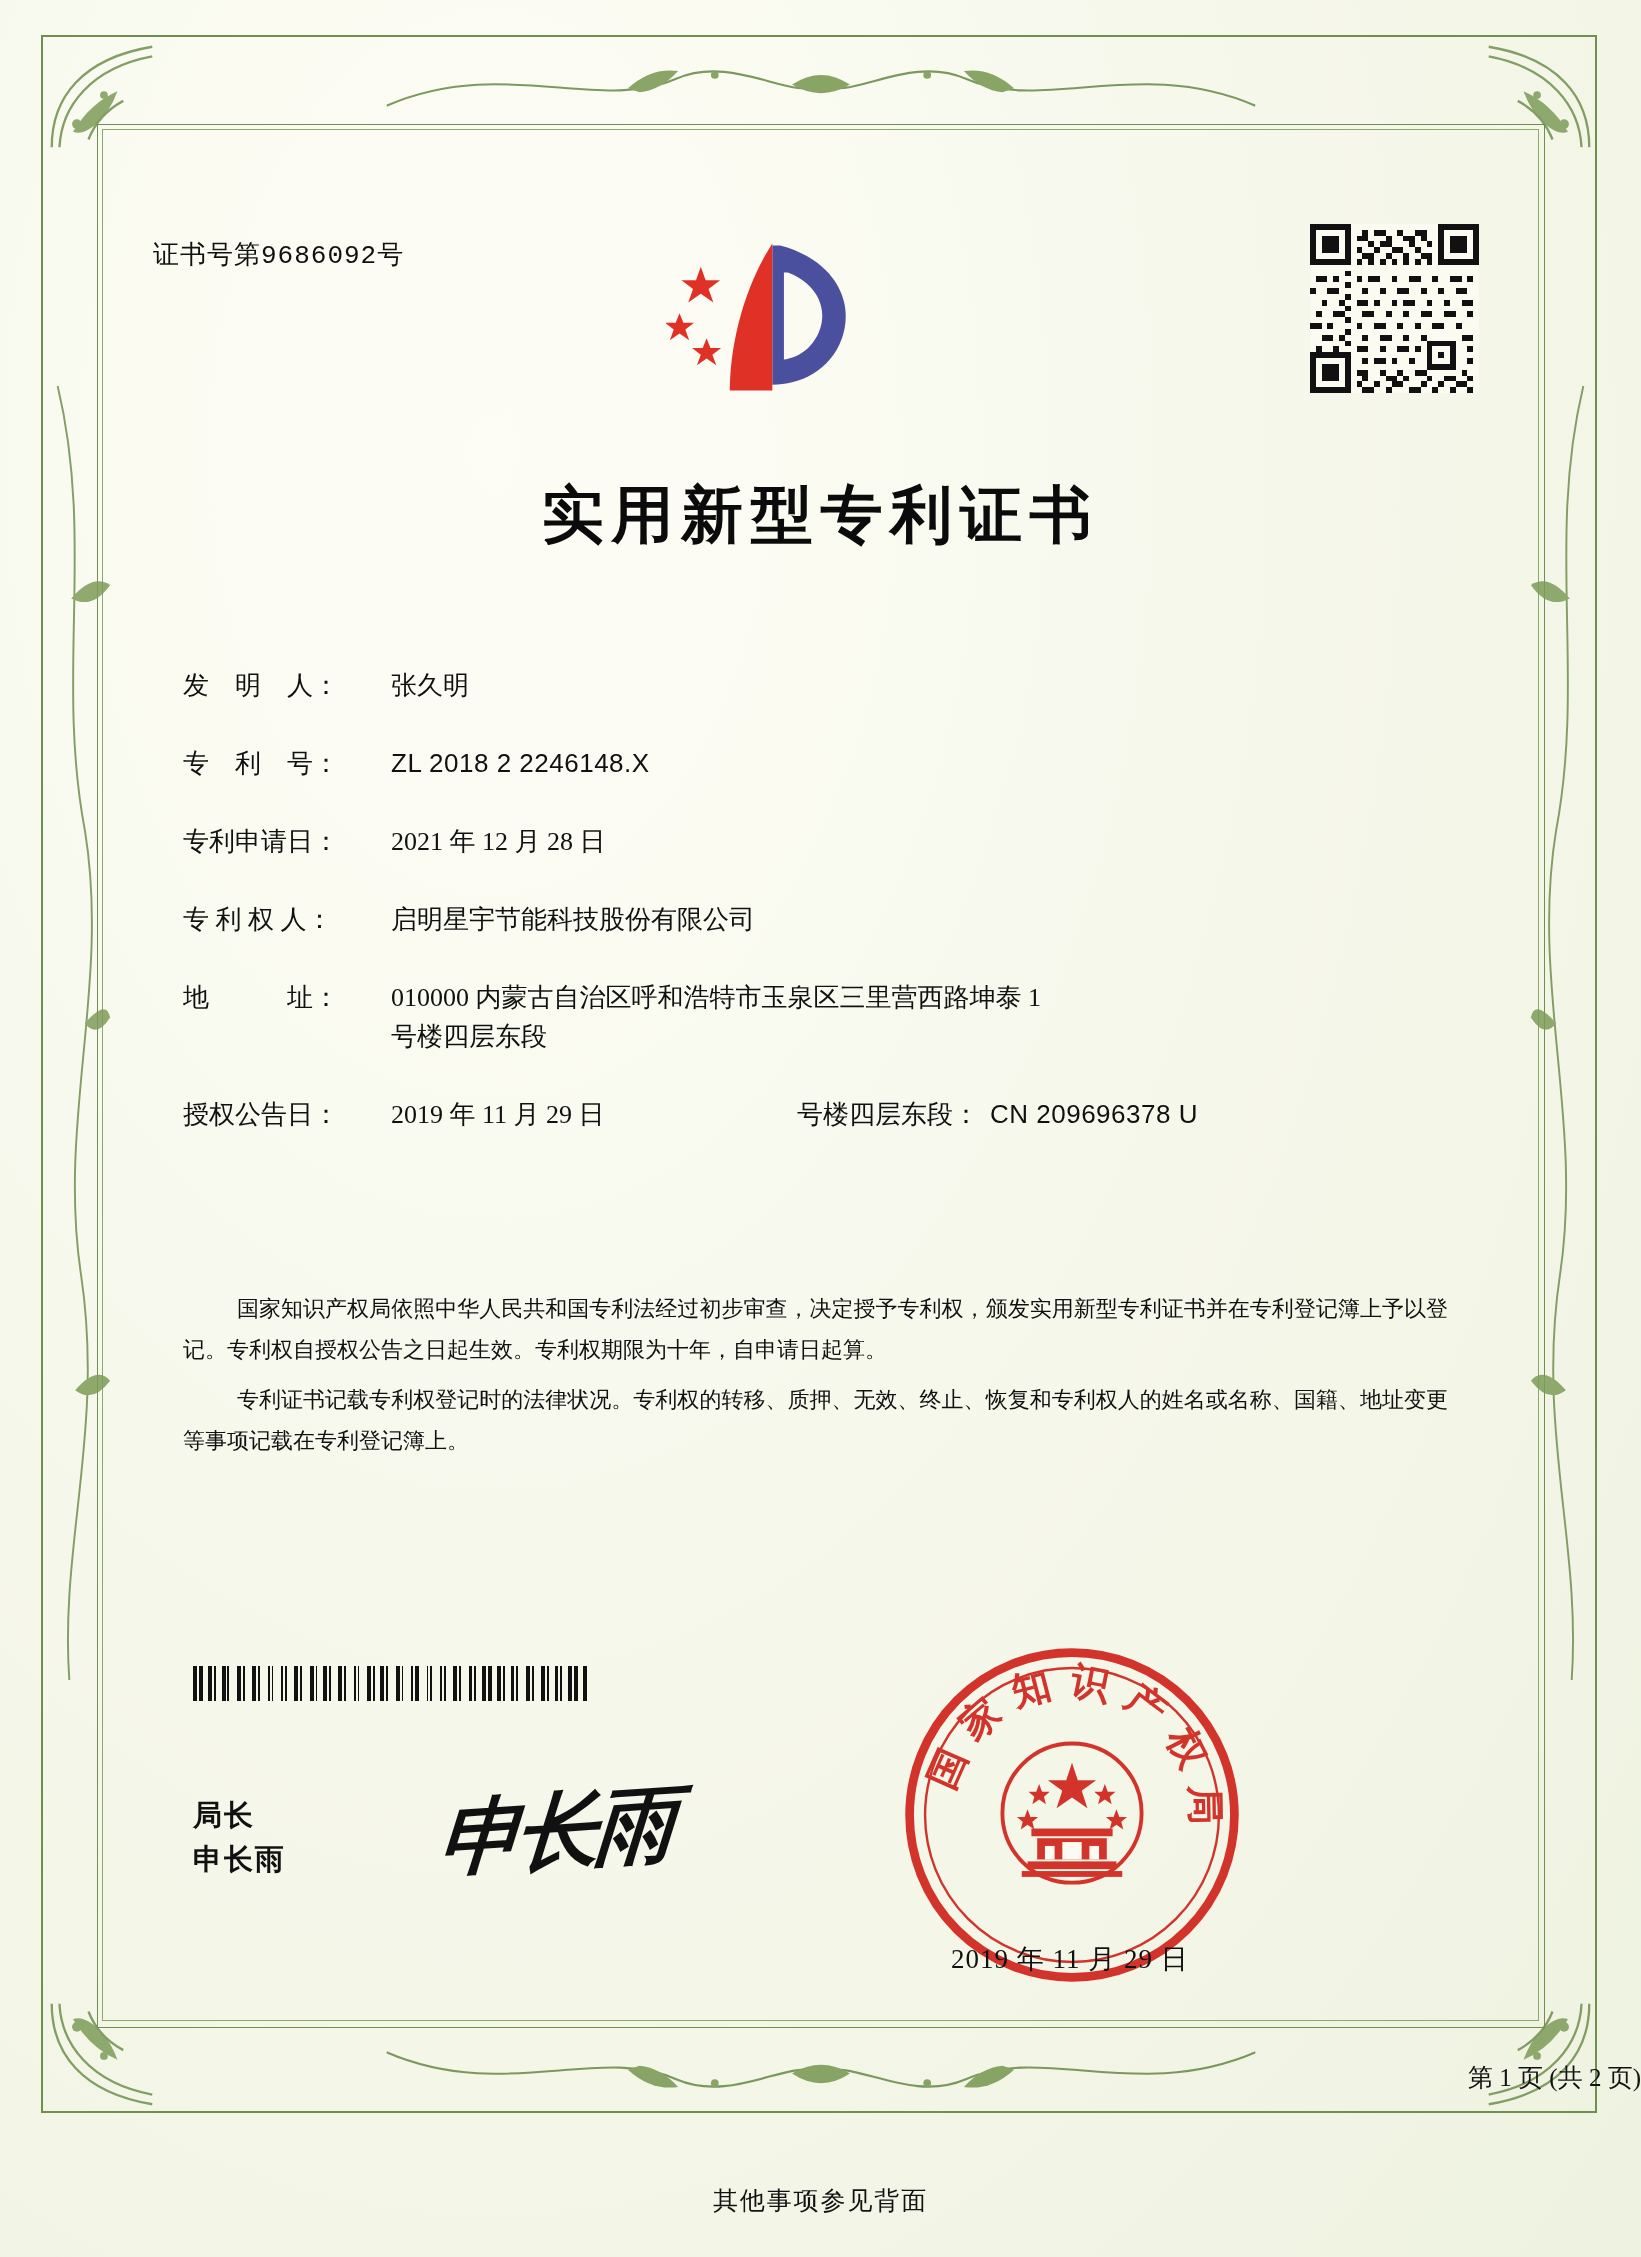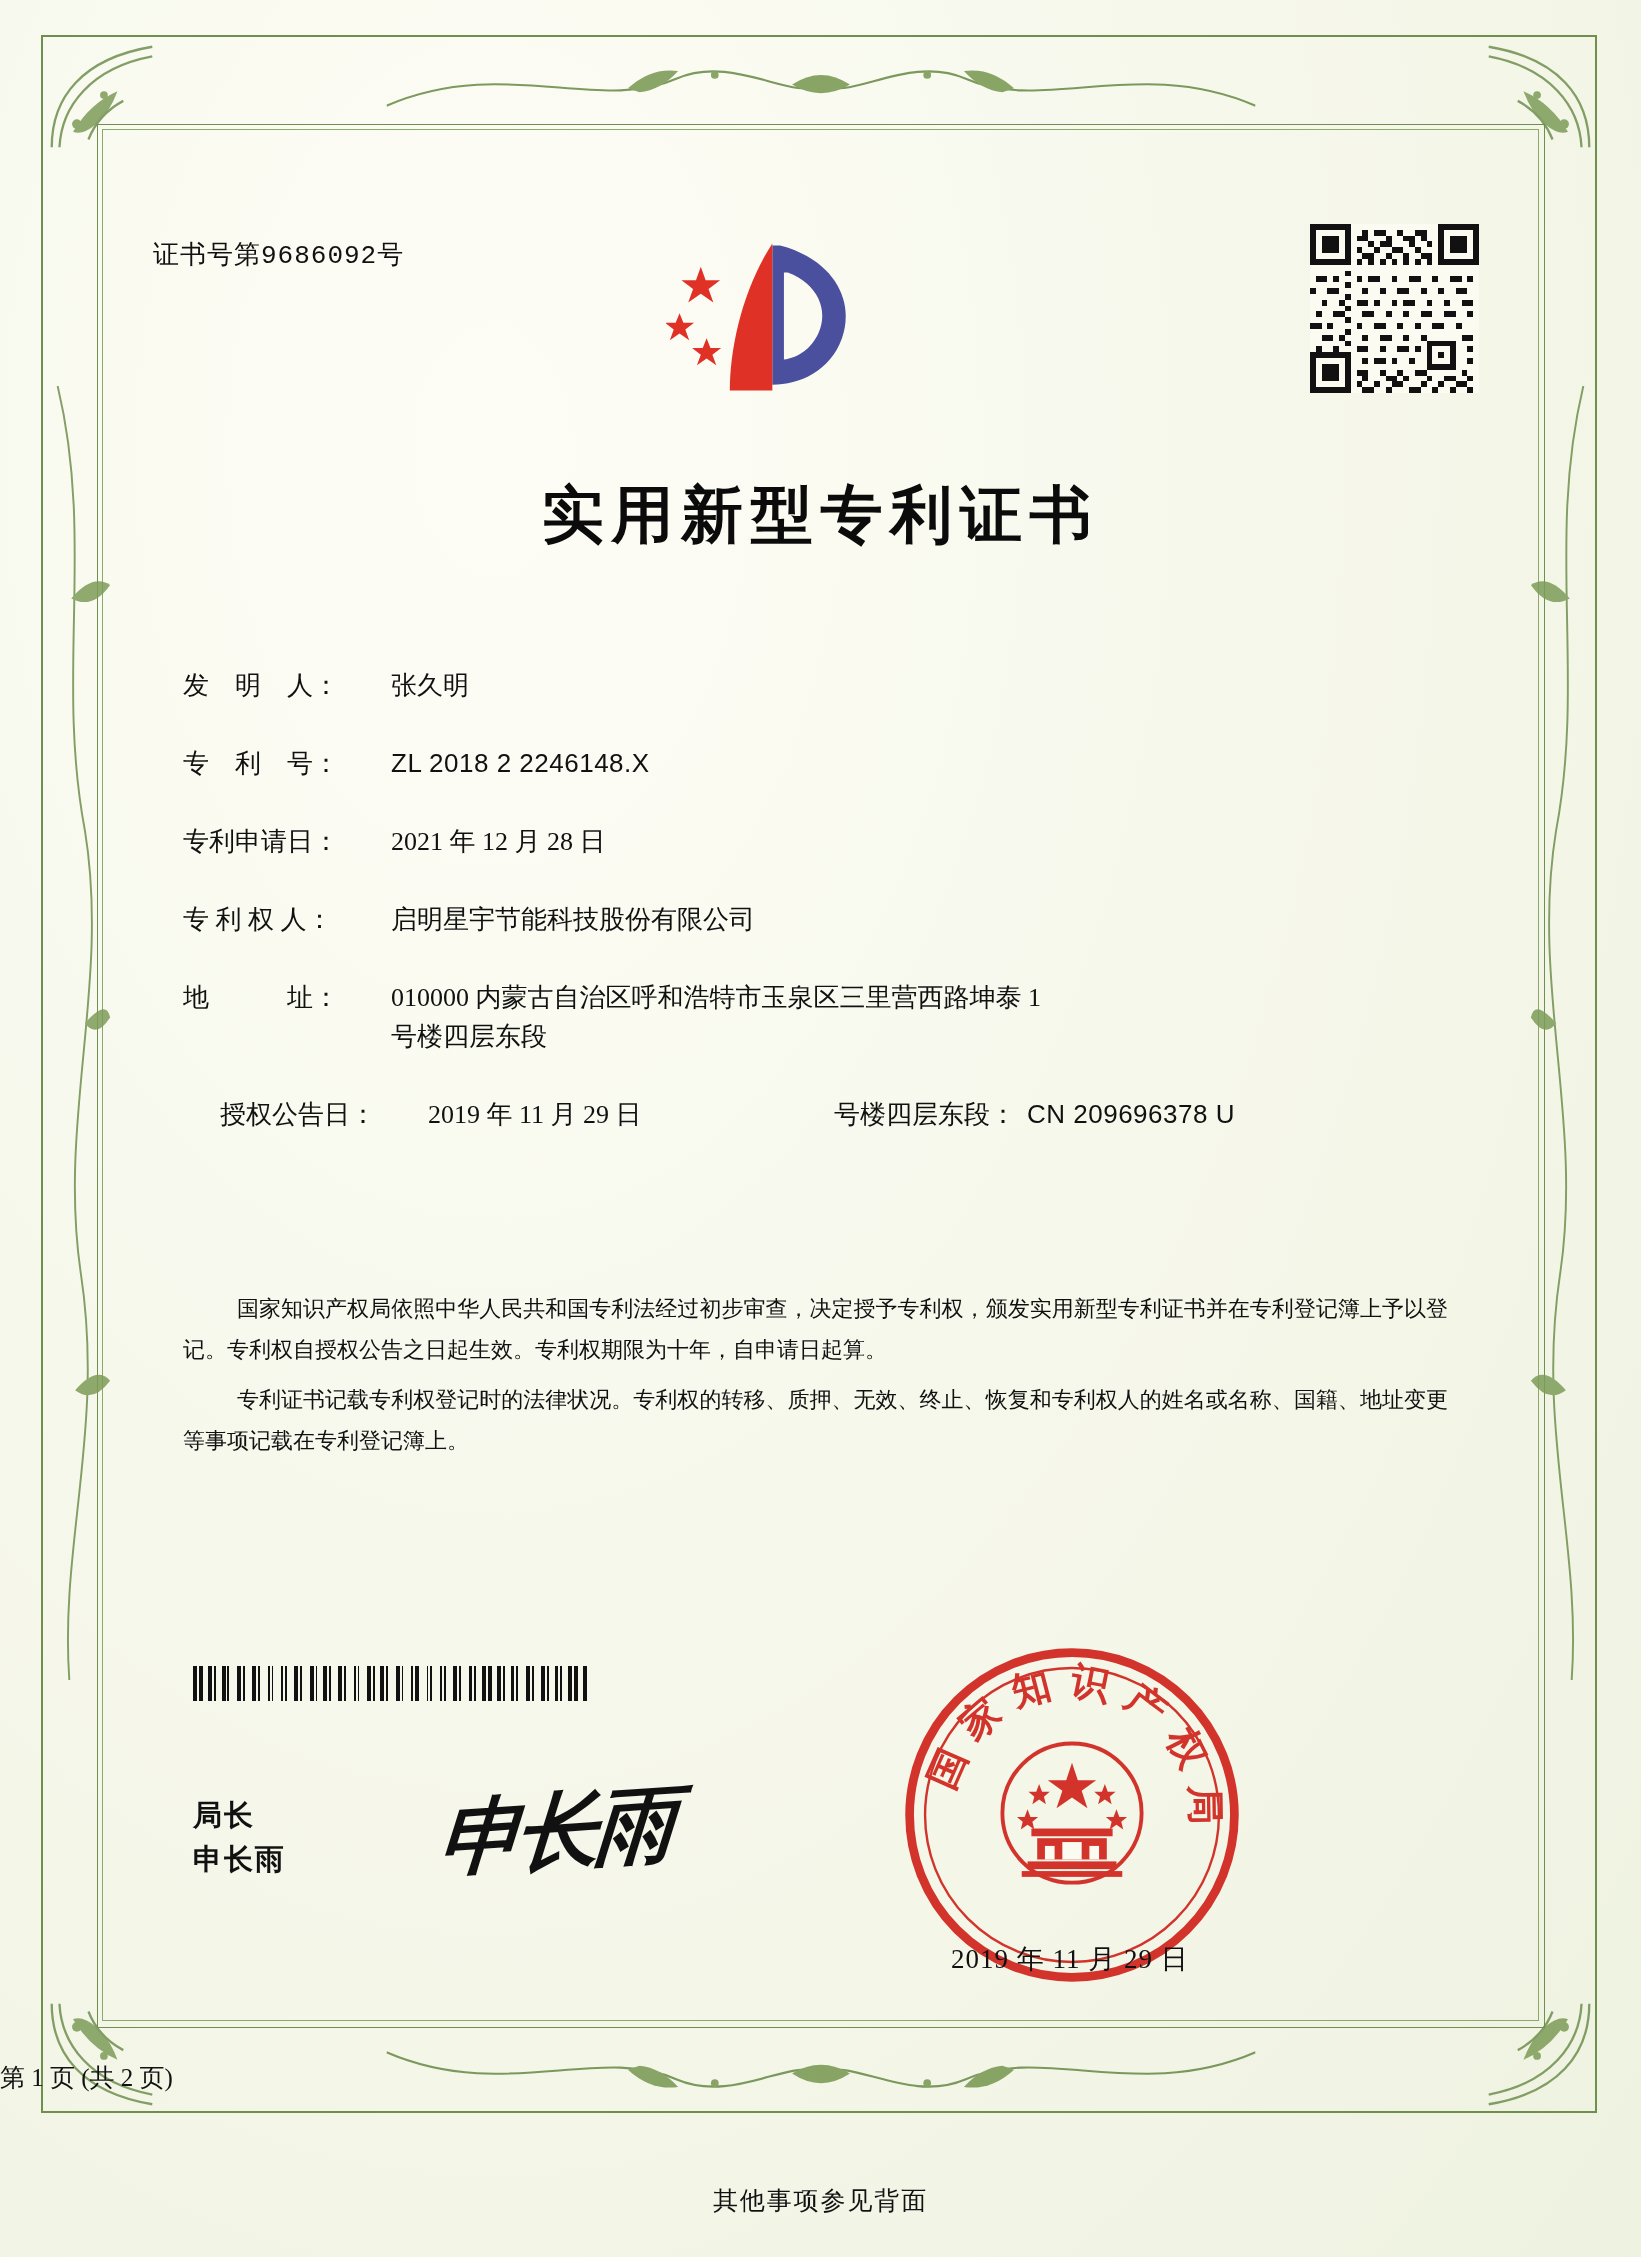--- a/index.html
+++ b/index.html
@@ -146,21 +146,21 @@
     width: 208px;
     flex: 0 0 208px;
     white-space: pre;
   }
   .fvalue {
     flex: 1 1 auto;
   }
   .fvalue.en { font-family: Liberation Sans, sans-serif; letter-spacing: 0.5px; }
   .fvalue .line2 { display:block; }
 
-  .frow.pair { margin-bottom: 37px; margin-left: 37px; }
+  .frow.pair { margin-bottom: 37px; }
   .pair-second-label {
     width: 193px;
     flex: 0 0 193px;
     margin-left: 97px;
     white-space: pre;
   }
 
   
   .paras {
     position: absolute;
@@ -233,21 +233,21 @@
     font-size: 27px;
     color: #111;
     letter-spacing: 1px;
   }
 
   
   .page-no {
     position: absolute;
     left: 0; right: 0;
     top: 2061px;
-    text-align: left;
+    text-align: right;
     font-size: 25px;
     color: #111;
   }
   .back-note {
     position: absolute;
     left: 0; right: 0;
     top: 2184px;
     text-align: center;
     font-size: 25px;
     color: #111;

